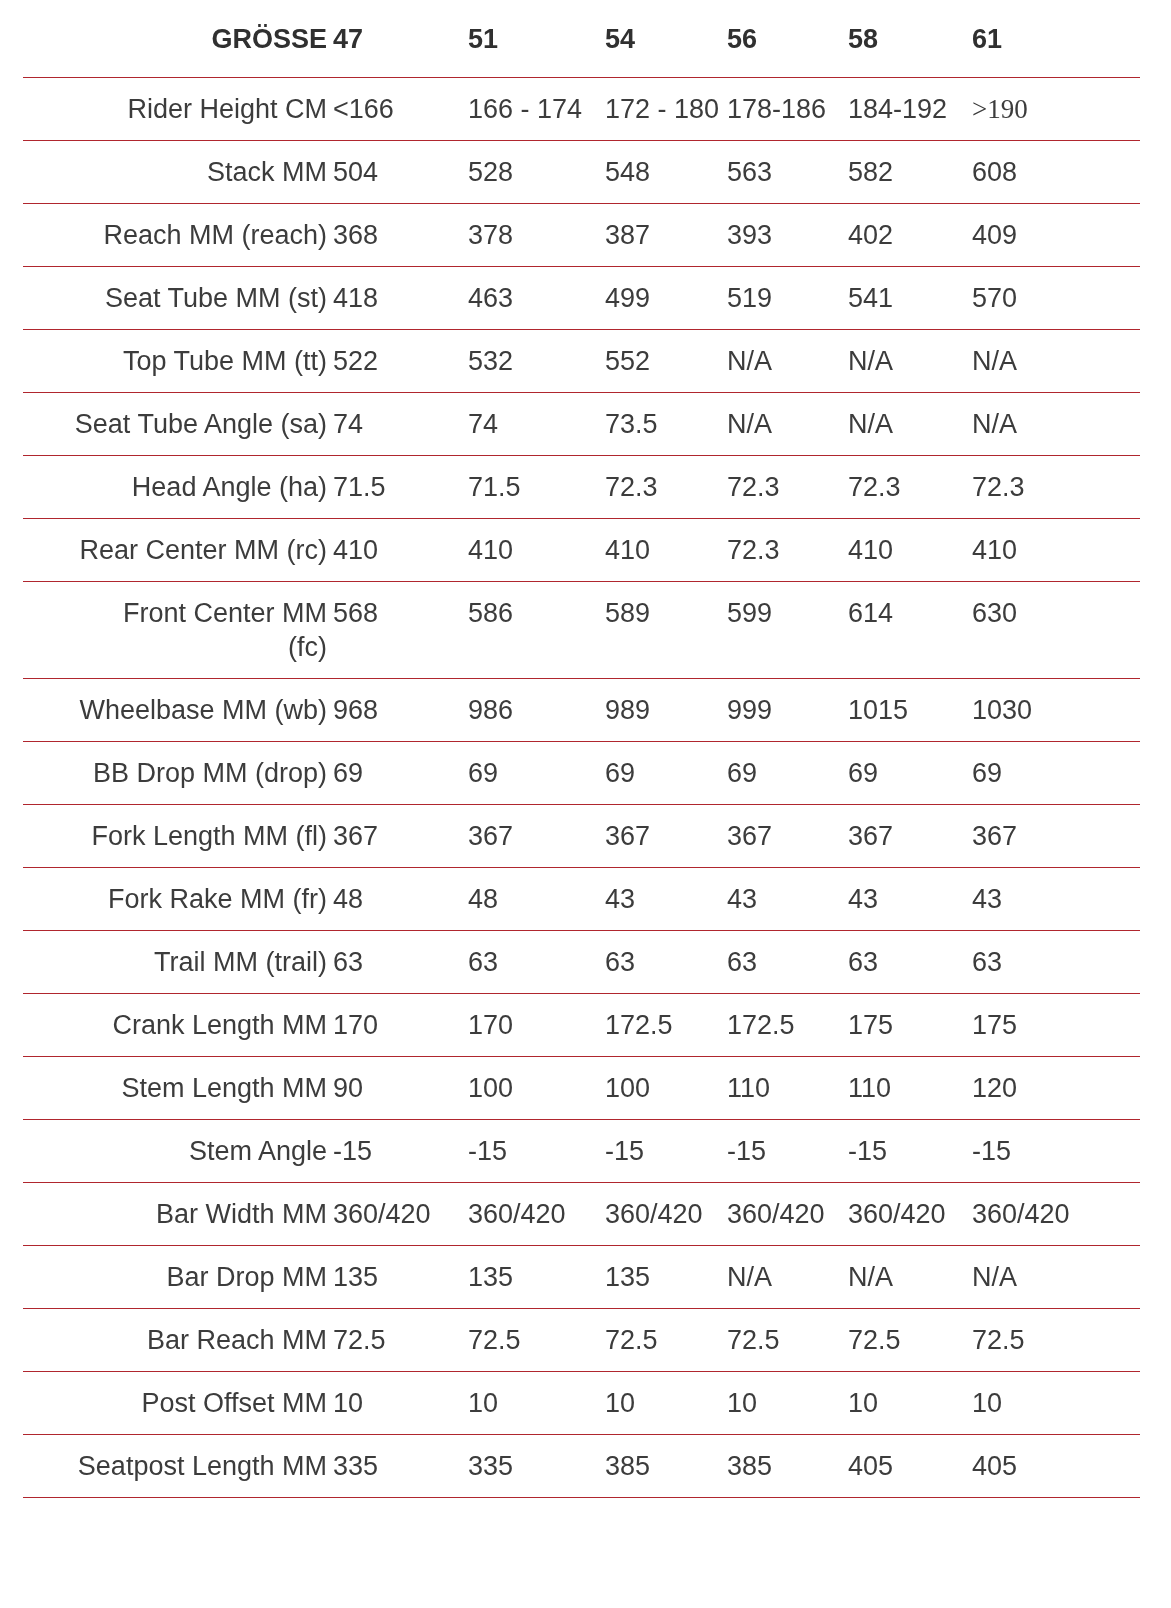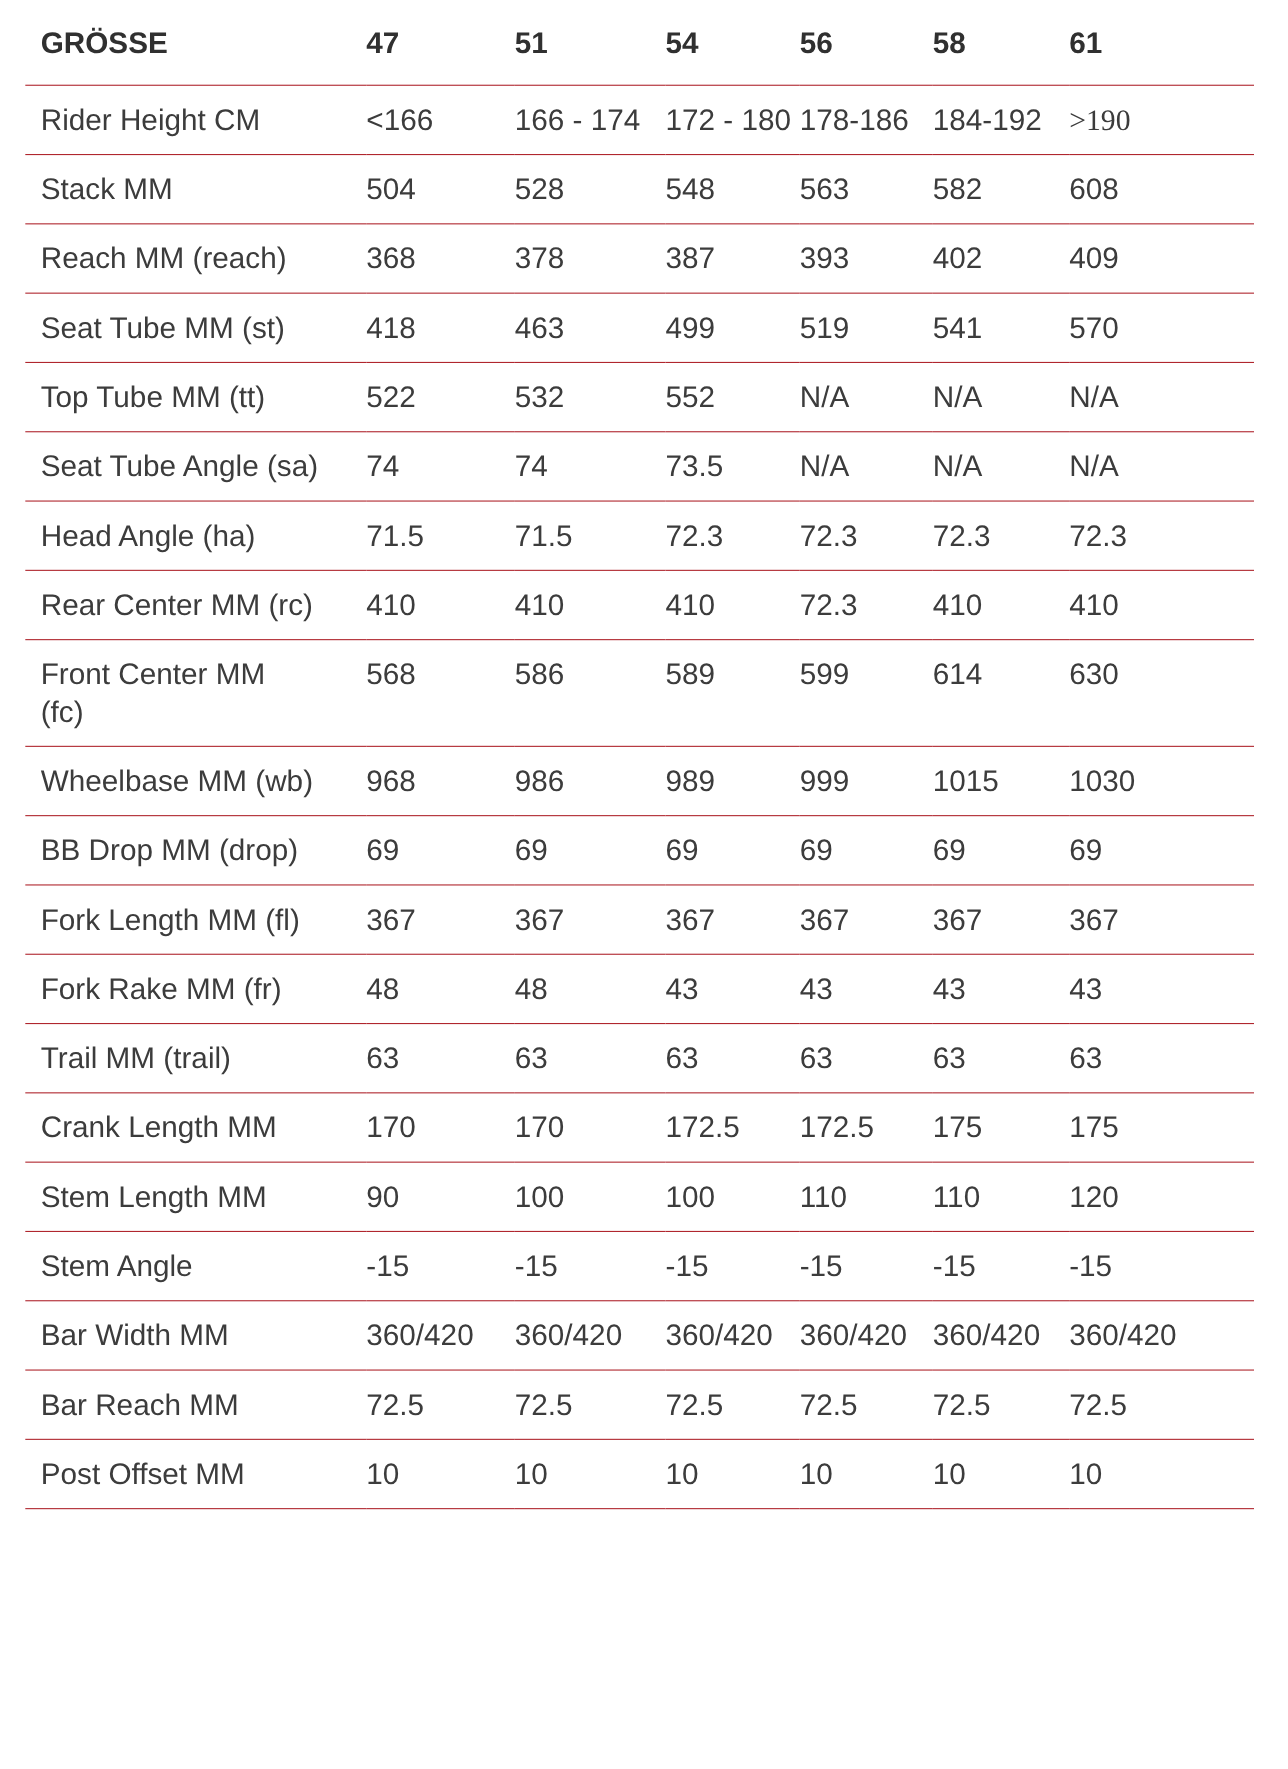--- a/index.html
+++ b/index.html
@@ -35,20 +35,21 @@
     line-height: 34px;
     color: #3c3c3c;
     border-bottom: 1px solid #b0262e;
     padding: 14px 6px 14px 0;
     white-space: nowrap;
     overflow: visible;
   }
   th.first, td.first {
     padding-left: 14px;
     white-space: normal;
+    text-align: right;
   }
   thead th {
     font-weight: 700;
     color: #303030;
     padding-top: 22px;
     padding-bottom: 21px;
   }
   tbody th { font-weight: 400; }
   .label-line { display: block; }
 </style>
@@ -237,32 +238,50 @@
         <tr>
           <th class="first" style="border-bottom-color: rgb(176, 38, 46);">Bar Width MM</th>
           <td style="border-bottom-color: rgb(176, 38, 46);">360/420</td>
           <td style="border-bottom-color: rgb(176, 38, 46);">360/420</td>
           <td style="border-bottom-color: rgb(176, 38, 46);">360/420</td>
           <td style="border-bottom-color: rgb(176, 38, 46);">360/420</td>
           <td style="border-bottom-color: rgb(176, 38, 46);">360/420</td>
           <td style="border-bottom-color: rgb(176, 38, 46);">360/420</td>
         </tr>
         <tr>
+          <th class="first" style="border-bottom-color: rgb(176, 38, 46);">Bar Drop MM</th>
+          <td style="border-bottom-color: rgb(176, 38, 46);">135</td>
+          <td style="border-bottom-color: rgb(176, 38, 46);">135</td>
+          <td style="border-bottom-color: rgb(176, 38, 46);">135</td>
+          <td style="border-bottom-color: rgb(176, 38, 46);">N/A</td>
+          <td style="border-bottom-color: rgb(176, 38, 46);">N/A</td>
+          <td style="border-bottom-color: rgb(176, 38, 46);">N/A</td>
+        </tr>
+        <tr>
           <th class="first" style="border-bottom-color: rgb(176, 38, 46);">Bar Reach MM</th>
           <td style="border-bottom-color: rgb(176, 38, 46);">72.5</td>
           <td style="border-bottom-color: rgb(176, 38, 46);">72.5</td>
           <td style="border-bottom-color: rgb(176, 38, 46);">72.5</td>
           <td style="border-bottom-color: rgb(176, 38, 46);">72.5</td>
           <td style="border-bottom-color: rgb(176, 38, 46);">72.5</td>
           <td style="border-bottom-color: rgb(176, 38, 46);">72.5</td>
         </tr>
         <tr>
           <th class="first" style="border-bottom-color: rgb(176, 38, 46);">Post Offset MM</th>
           <td style="border-bottom-color: rgb(176, 38, 46);">10</td>
           <td style="border-bottom-color: rgb(176, 38, 46);">10</td>
           <td style="border-bottom-color: rgb(176, 38, 46);">10</td>
           <td style="border-bottom-color: rgb(176, 38, 46);">10</td>
           <td style="border-bottom-color: rgb(176, 38, 46);">10</td>
           <td style="border-bottom-color: rgb(176, 38, 46);">10</td>
+        </tr>
+        <tr>
+          <th class="first" style="border-bottom-color: rgb(176, 38, 46);">Seatpost Length MM</th>
+          <td style="border-bottom-color: rgb(176, 38, 46);">335</td>
+          <td style="border-bottom-color: rgb(176, 38, 46);">335</td>
+          <td style="border-bottom-color: rgb(176, 38, 46);">385</td>
+          <td style="border-bottom-color: rgb(176, 38, 46);">385</td>
+          <td style="border-bottom-color: rgb(176, 38, 46);">405</td>
+          <td style="border-bottom-color: rgb(176, 38, 46);">405</td>
         </tr>
       </tbody>
   </table>
 </div>
 
 </body></html>

